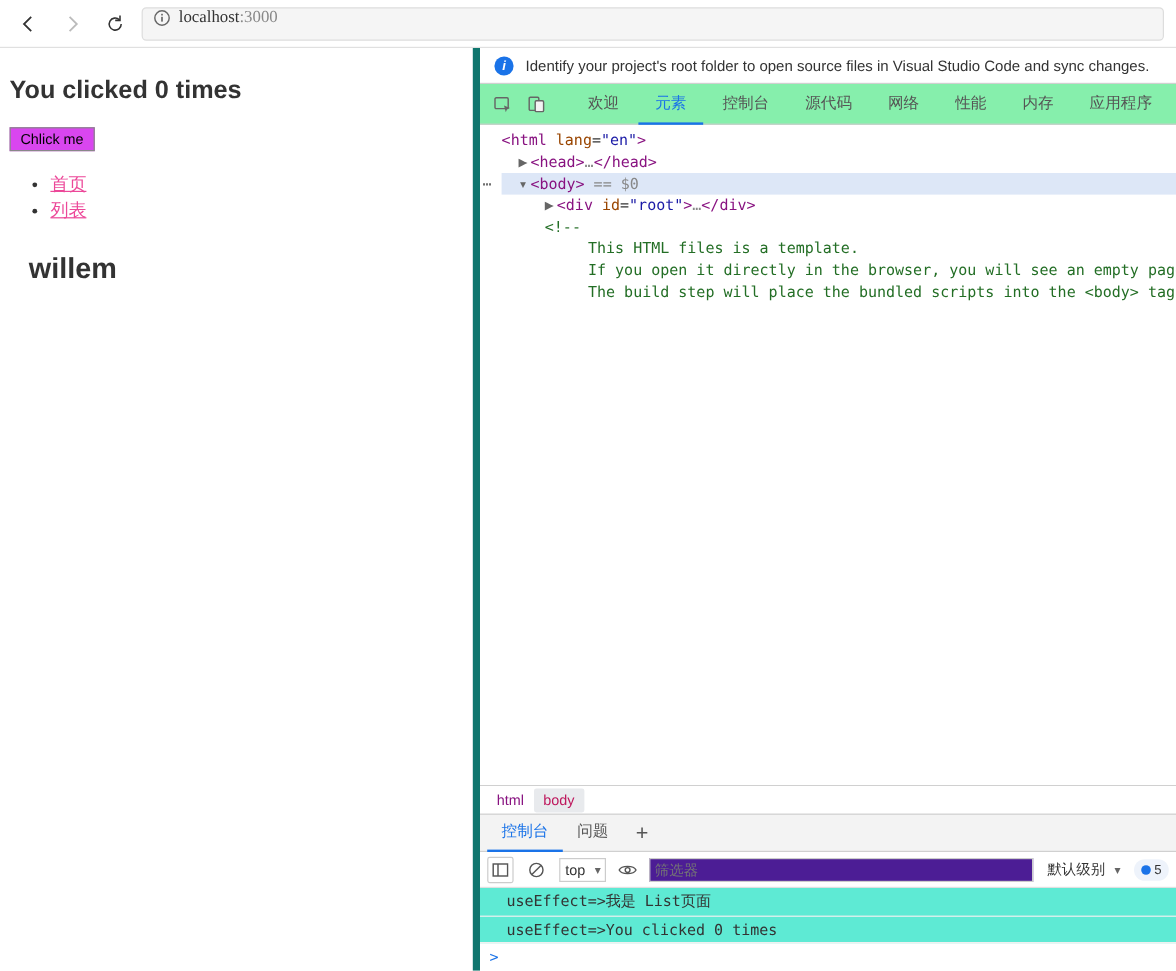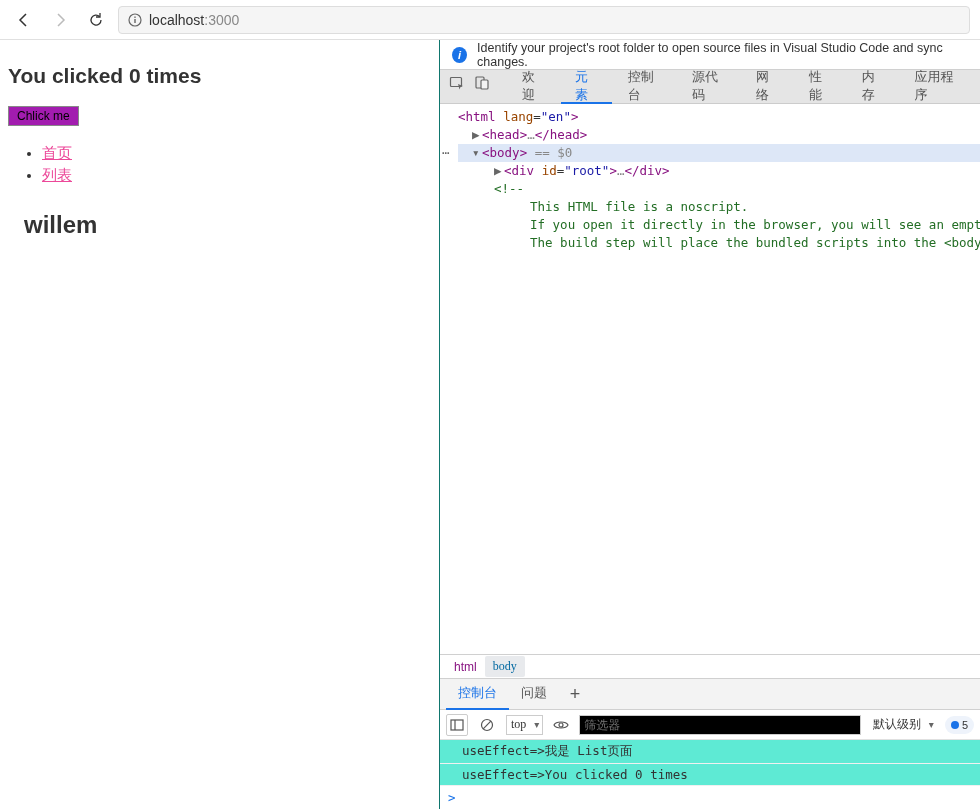--- a/index.html
+++ b/index.html
@@ -2,44 +2,44 @@
 <html><head>
   <meta charset="utf-8">
   <style>
     * { margin: 0; padding: 0; box-sizing: border-box; }
     body { font-family: -apple-system, BlinkMacSystemFont, "Segoe UI", Arial, sans-serif; font-size: 13px; color: #333; background: #fff; width: 980px; height: 809px; overflow: hidden; }
 
     
     .browser-toolbar { height: 40px; display: flex; align-items: center; padding: 0 10px; border-bottom: 1px solid #e0e0e0; gap: 8px; }
     .nav-btn { width: 28px; height: 28px; display: flex; align-items: center; justify-content: center; border: none; background: transparent; cursor: pointer; color: #333; border-radius: 2px; }
     .nav-btn.disabled { color: #bbb; }
-    .addr-bar { flex: 1; height: 28px; background: #f5f5f5; border: 1px solid #ddd; border-radius: 4px; display: flex; align-items: center; padding: 0 8px; gap: 6px; }
+    .addr-bar { flex: 1; height: 28px; background: #f5f5f5; border: 1px solid #ddd; border-radius: 4px; display: flex; padding: 0 8px; gap: 6px; font-family: Liberation Serif, serif; }
     .addr-icon { width: 16px; height: 16px; display: flex; align-items: center; justify-content: center; color: #666; }
     .addr-text { font-size: 14px; color: #333; }
     .addr-text .port { color: #888; }
 
     
     .split { display: flex; height: calc(100% - 40px); }
-    .page-pane { width: 440px; padding: 10px 8px; border-right: 1px solid #0f766e; }
+    .page-pane { width: 400px; padding: 10px 8px; border-right: 6px solid #0f766e; }
     .devtools-pane { flex: 1; display: flex; flex-direction: column; overflow: hidden; }
 
     
     .page-heading { font-size: 21px; font-weight: 600; margin: 14px 0 18px 0; }
-    .click-btn { font-size: 12px; padding: 2px 8px; border: 1px solid #888; background: #a21caf; cursor: pointer; }
+    .click-btn { font-size: 12px; padding: 2px 8px; border: 1px solid #888; background: #d946ef; cursor: pointer; }
     .nav-list { margin: 18px 0 0 34px; list-style: disc; }
     .nav-list li { margin: 3px 0; }
     .nav-list a { color: #ec4899; text-decoration: underline; font-size: 15px; cursor: pointer; }
     .willem { font-size: 24px; font-weight: 700; margin-top: 26px; margin-left: 16px; }
 
     
     .info-bar { height: 30px; background: #fff; border-bottom: 1px solid #d0d0d0; display: flex; align-items: center; padding: 0 12px; gap: 10px; font-size: 12.5px; }
     .info-icon { width: 16px; height: 16px; border-radius: 50%; background: #1a73e8; color: #fff; display: flex; align-items: center; justify-content: center; font-size: 11px; font-weight: bold; font-style: italic; }
 
     
-    .dt-tabs { height: 34px; display: flex; align-items: flex-start; border-bottom: 1px solid #ccc; padding: 0 6px; gap: 2px; background: #e5e5e5; }
+    .dt-tabs { height: 34px; display: flex; align-items: center; border-bottom: 1px solid #ccc; padding: 0 6px; gap: 2px; background: #86efac; }
     .dt-tab-icon { width: 26px; height: 26px; display: flex; align-items: center; justify-content: center; color: #666; cursor: pointer; }
     .dt-tab { padding: 0 14px; height: 34px; display: flex; align-items: center; font-size: 13px; color: #555; cursor: pointer; border-bottom: 2px solid transparent; }
     .dt-tab.active { color: #1a73e8; border-bottom-color: #1a73e8; }
     .dt-tab-spacer { width: 12px; }
 
     
     .dom-tree { flex: 1; font-family: Consolas, Menlo, monospace; font-size: 12.5px; line-height: 18px; padding: 4px 0 4px 18px; overflow: auto; background: #fff; min-height: 220px; }
     .dom-line { white-space: nowrap; }
     .dom-selected { background: #dde7f7; }
     .tag { color: #881280; }
@@ -48,36 +48,36 @@
     .txt-node { color: #222; }
     .comment { color: #236e25; }
     .gray { color: #888; }
     .expander { display: inline-block; width: 10px; color: #666; }
     .dots-row { position: relative; }
     .dots { position: absolute; left: -16px; color: #666; letter-spacing: 1px; }
 
     
     .breadcrumb { height: 24px; border-top: 1px solid #d0d0d0; background: #fff; display: flex; align-items: center; padding: 0 6px; font-size: 12px; }
     .crumb { padding: 3px 8px; color: #881280; cursor: pointer; }
-    .crumb.active { background: #e8eaed; border-radius: 2px; color: #0369a1; font-family: Liberation Serif, serif; }
+    .crumb.active { background: #e8eaed; border-radius: 2px; color: #be185d; }
 
     
     .drawer-tabs { height: 32px; border-top: 1px solid #d0d0d0; border-bottom: 1px solid #d0d0d0; background: #f3f3f3; display: flex; align-items: center; padding: 0 6px; }
     .drawer-tab { padding: 0 12px; height: 32px; display: flex; align-items: center; font-size: 13px; color: #555; cursor: pointer; border-bottom: 2px solid transparent; }
     .drawer-tab.active { color: #1a73e8; border-bottom-color: #1a73e8; }
     .add-tab { width: 24px; height: 24px; display: flex; align-items: center; justify-content: center; font-size: 18px; color: #555; cursor: pointer; margin-left: 4px; }
 
     
     .console-toolbar { height: 30px; background: #fff; border-bottom: 1px solid #e0e0e0; display: flex; align-items: center; padding: 0 6px; gap: 8px; }
     .ct-btn { width: 22px; height: 22px; display: flex; align-items: center; justify-content: center; color: #555; cursor: pointer; border: 1px solid transparent; border-radius: 2px; }
     .ct-btn.boxed { border-color: #ccc; }
-    .ct-select { height: 20px; border: 1px solid #ccc; background: #fff; font-size: 12px; padding: 0 16px 0 4px; display: flex; align-items: center; cursor: pointer; position: relative; font-family: Liberation Serif, serif; }
+    .ct-select { height: 20px; border: 1px solid #ccc; background: #fff; font-size: 12px; padding: 0 16px 0 4px; display: flex; align-items: center; cursor: pointer; position: relative; }
     .ct-select::after { content: "▾"; position: absolute; right: 3px; font-size: 10px; color: #666; }
     .ct-eye { width: 20px; height: 20px; display: flex; align-items: center; justify-content: center; color: #555; }
-    .ct-filter { flex: 1; min-width: 60px; height: 20px; border: 1px solid #ccc; background: #000000; font-size: 12px; padding: 0 4px; color: #888; }
+    .ct-filter { flex: 1; min-width: 60px; height: 20px; border: 1px solid #ccc; background: #4c1d95; font-size: 12px; padding: 0 4px; color: #888; }
     .ct-level { height: 20px; background: #fff; font-size: 12px; padding: 0 16px 0 4px; display: flex; align-items: center; cursor: pointer; position: relative; color: #333; }
     .ct-level::after { content: "▾"; position: absolute; right: 3px; font-size: 10px; color: #666; }
     .ct-badge { display: flex; align-items: center; gap: 3px; padding: 0 6px; height: 18px; background: #eef3fb; border-radius: 9px; font-size: 11px; cursor: pointer; }
     .ct-badge .dot { width: 8px; height: 8px; border-radius: 50%; background: #1a73e8; color: #fff; display: flex; align-items: center; justify-content: center; font-size: 7px; }
 
     
     .console-msgs { font-family: Consolas, Menlo, monospace; font-size: 12.5px; background: #5eead4; }
     .msg { padding: 3px 0 3px 22px; border-bottom: 1px solid #f0f0f0; }
     .prompt-line { padding: 4px 0 4px 8px; color: #1a73e8; font-family: Consolas, Menlo, monospace; font-size: 12.5px; }
   </style>
@@ -154,21 +154,21 @@
       <div class="dt-tab">内存</div>
       <div class="dt-tab">应用程序</div>
     </div>
 
     <div class="dom-tree">
       <div class="dom-line"><span class="tag">&lt;html</span> <span class="attr-name">lang</span>=<span class="attr-val">"en"</span><span class="tag">&gt;</span></div>
       <div class="dom-line" style="padding-left:14px"><span class="expander">▶</span><span class="tag">&lt;head&gt;</span><span class="gray">…</span><span class="tag">&lt;/head&gt;</span></div>
       <div class="dom-line dom-selected dots-row" style="padding-left:14px"><span class="dots">⋯</span><span class="expander">▾</span><span class="tag">&lt;body&gt;</span><span class="gray"> == $0</span></div>
       <div class="dom-line" style="padding-left:36px"><span class="expander">▶</span><span class="tag">&lt;div</span> <span class="attr-name">id</span>=<span class="attr-val">"root"</span><span class="tag">&gt;</span><span class="gray">…</span><span class="tag">&lt;/div&gt;</span></div>
       <div class="dom-line" style="padding-left:36px"><span class="comment">&lt;!--</span></div>
-      <div class="dom-line" style="padding-left:72px"><span class="comment">This HTML file is a noscript.</span></div>
+      <div class="dom-line" style="padding-left:72px"><span class="comment">This HTML files is a template.</span></div>
       <div class="dom-line" style="padding-left:72px"><span class="comment">If you open it directly in the browser, you will see an empty page.</span></div>
       <div class="dom-line" style="padding-left:72px"><span class="comment"></span></div>
       <div class="dom-line" style="padding-left:72px"><span class="comment">The build step will place the bundled scripts into the &lt;body&gt; tag.</span></div>
     </div>
 
     <div class="breadcrumb">
       <span class="crumb">html</span>
       <span class="crumb active">body</span>
     </div>
 

